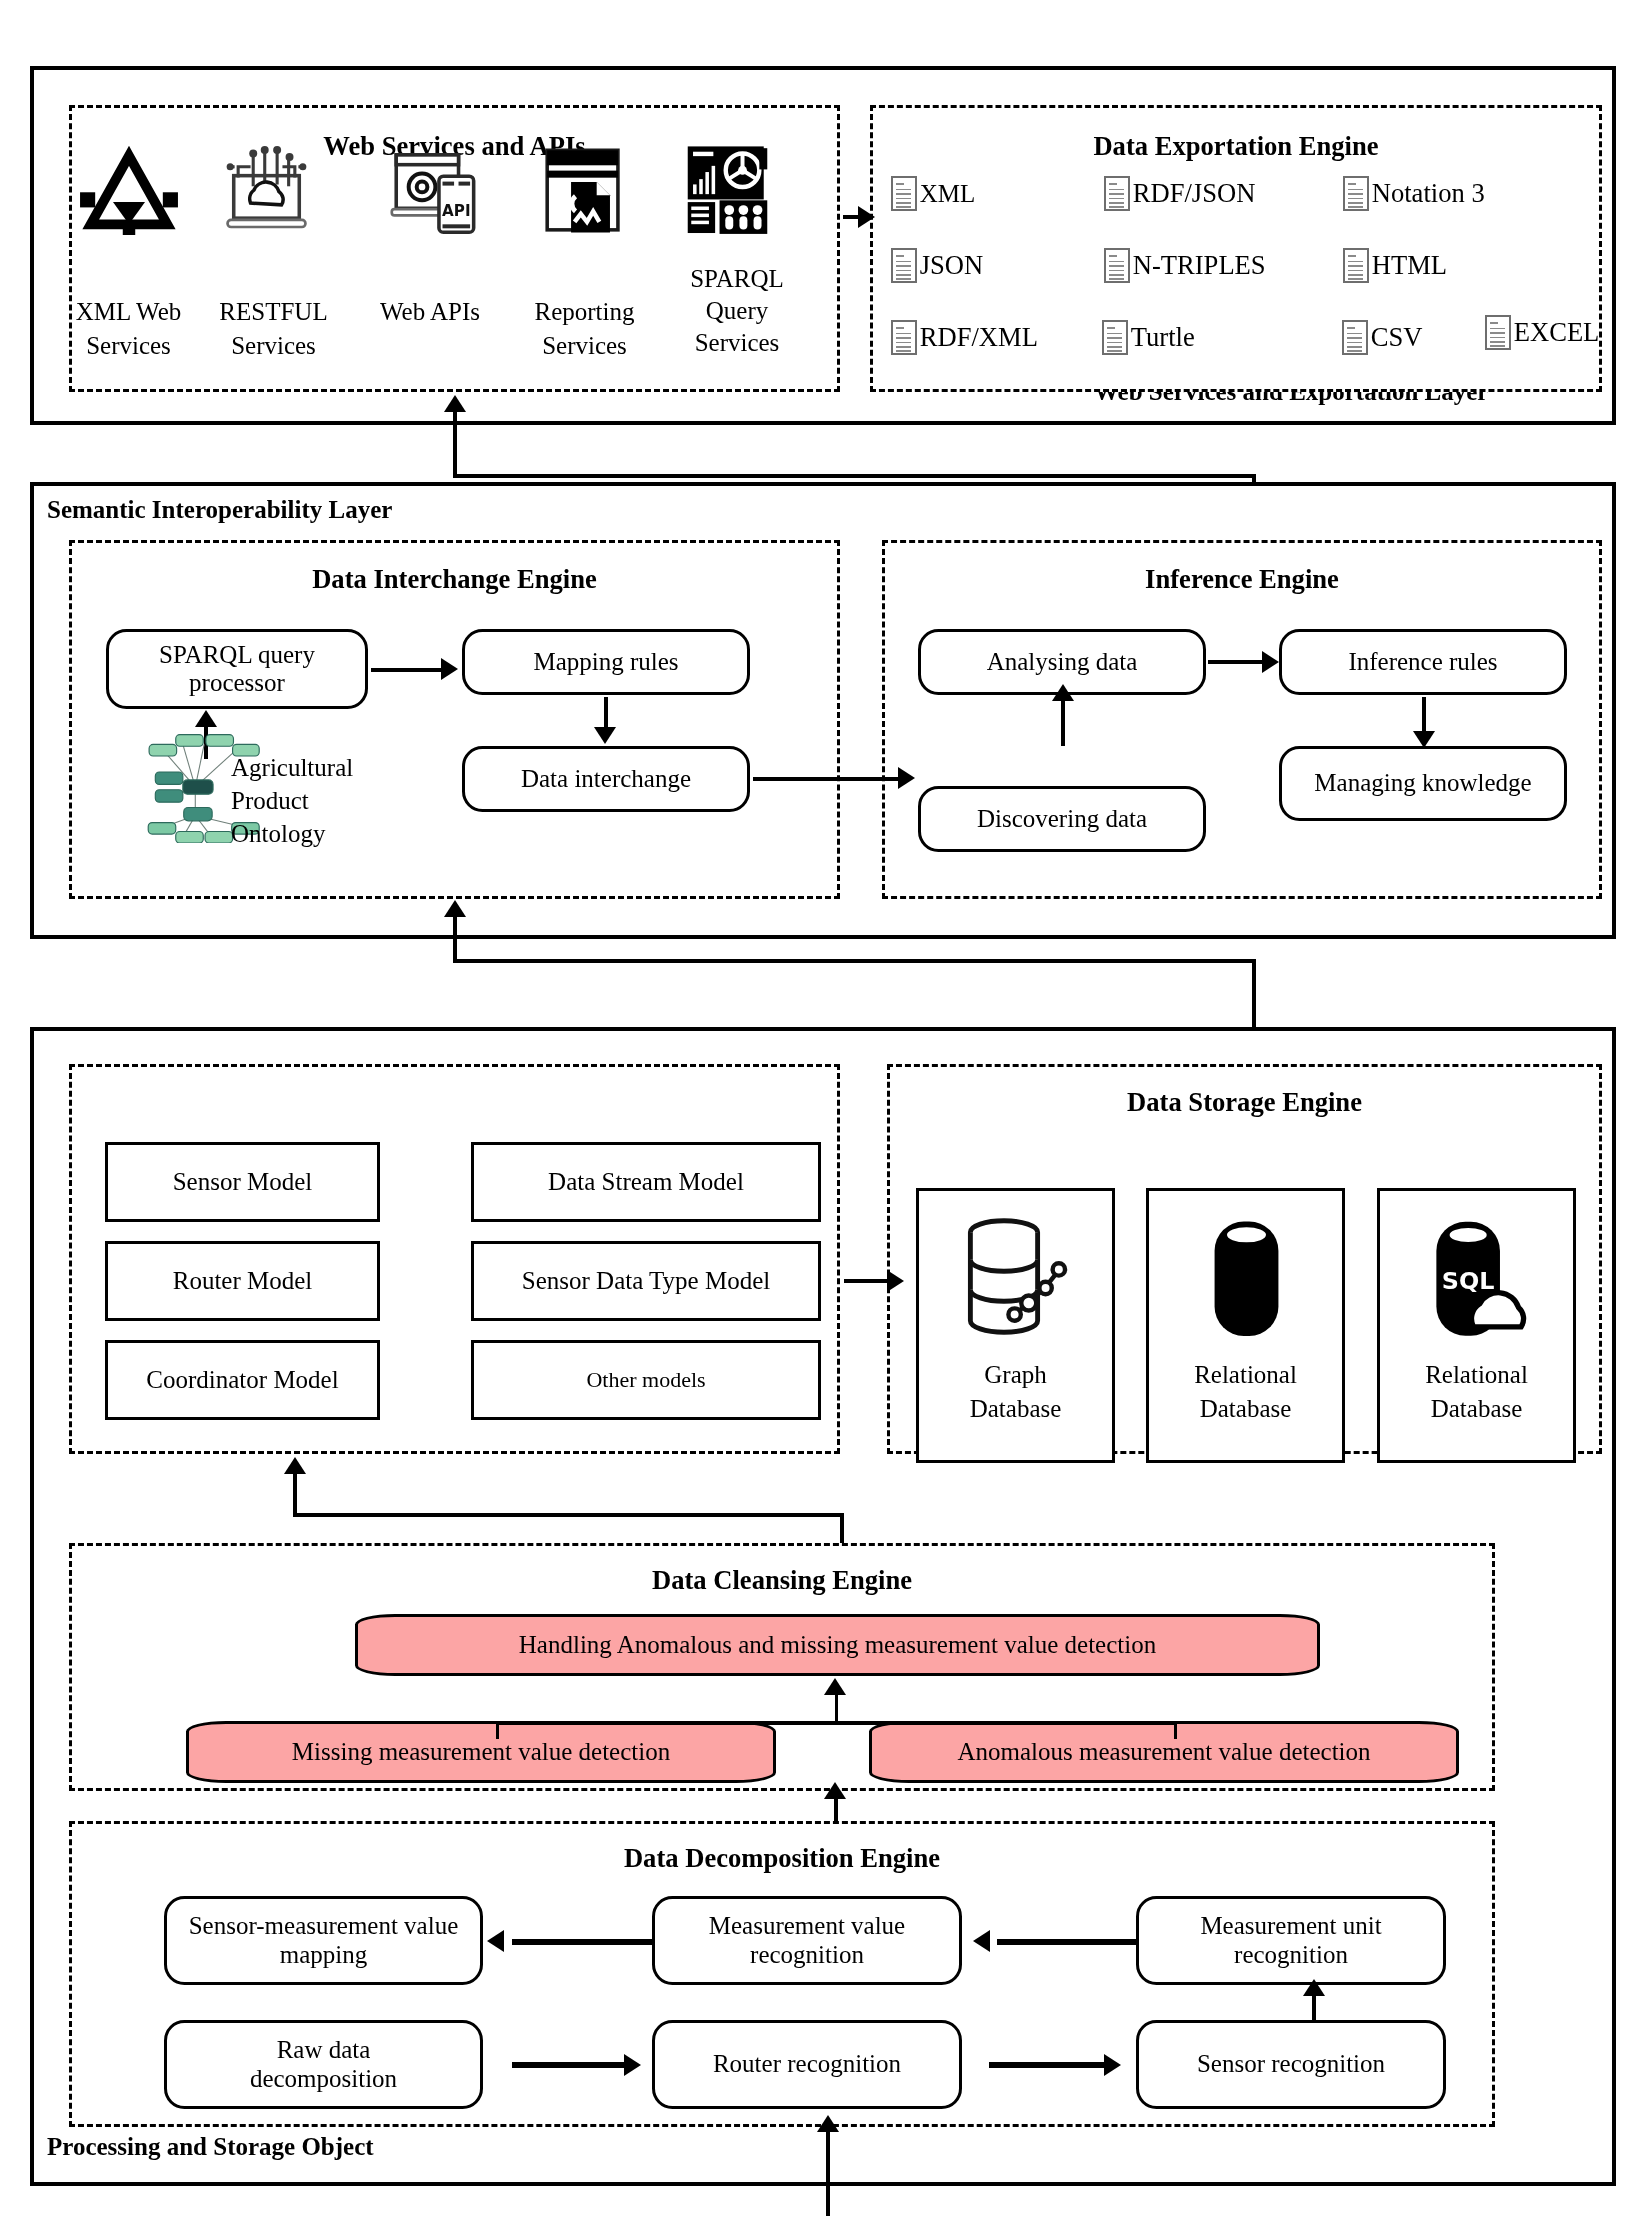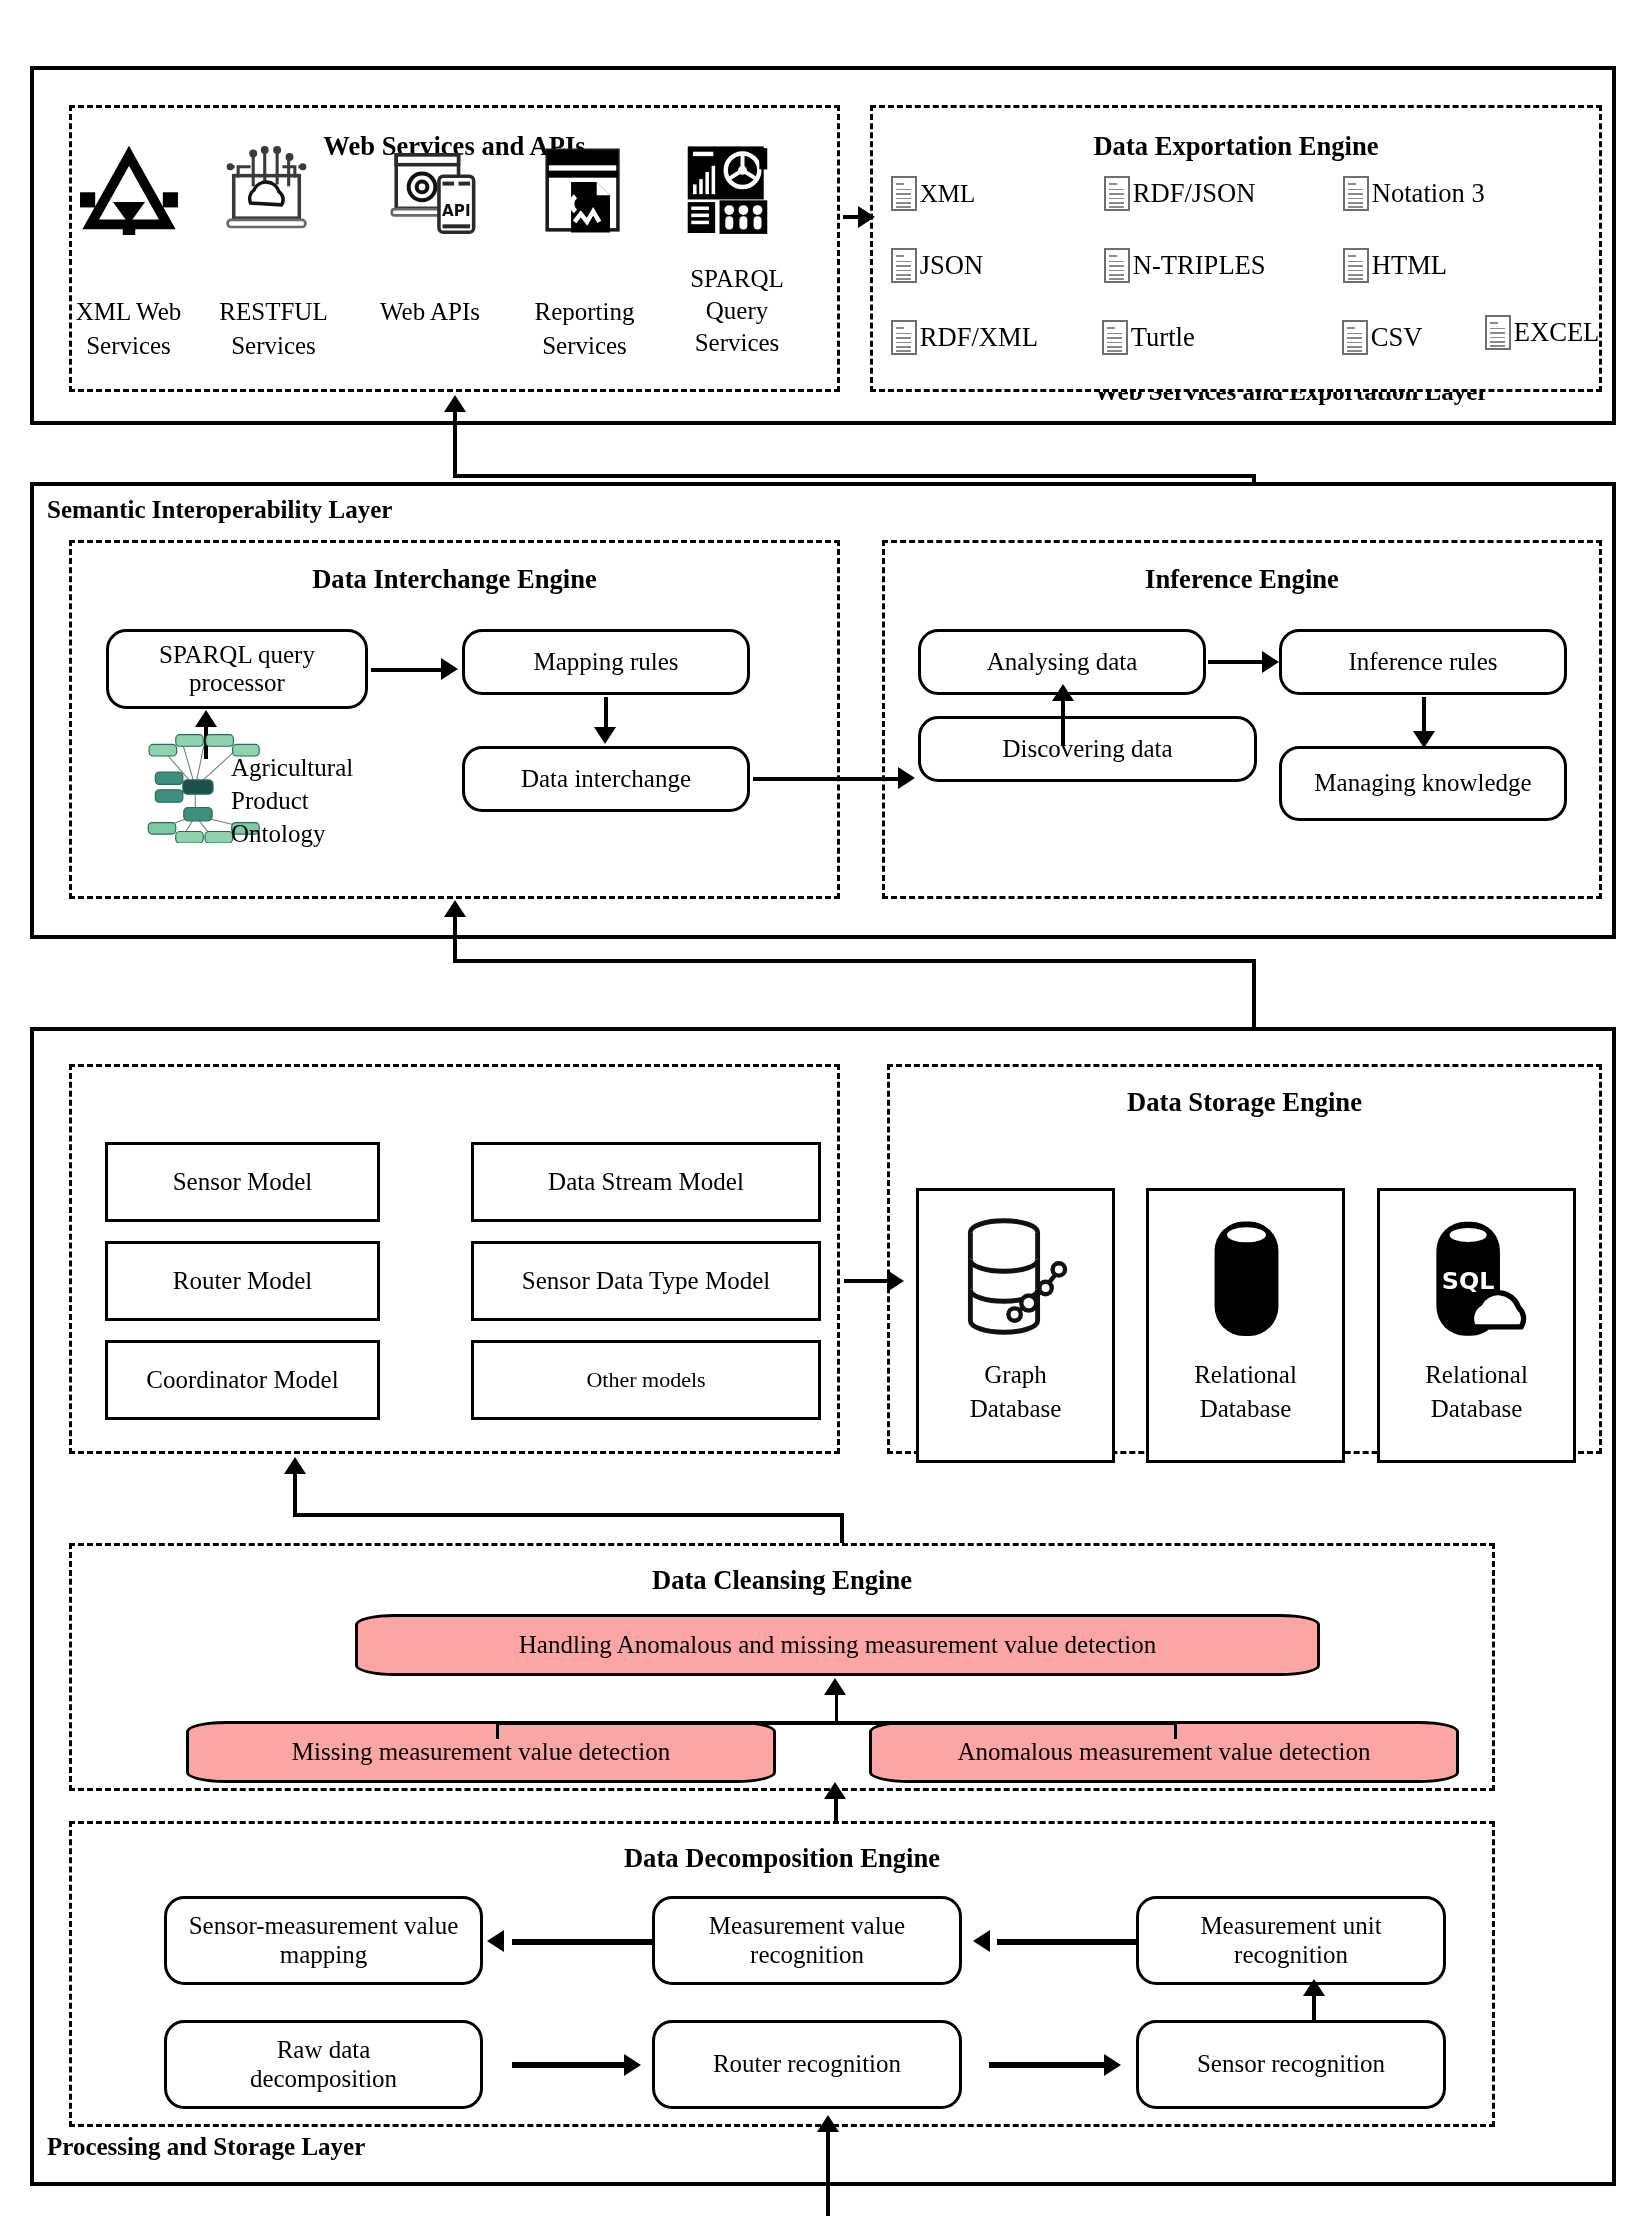--- a/index.html
+++ b/index.html
@@ -339,40 +339,40 @@
     <div>Agricultural</div>
     <div style="margin-top:5.3px;">Product</div>
     <div style="margin-top:5.3px;">Ontology</div>
   </div>
 
   <div class="dashbox" style="left:882px;top:540px;width:720px;height:359px;"></div>
   <div class="engtitle" style="left:882px;top:564px;width:720px;font-size:26.6px;">Inference Engine</div>
 
   <div class="round" style="left:918px;top:629px;width:288px;height:66px;font-size:25px;">Analysing data</div>
   <div class="round" style="left:1279px;top:629px;width:288px;height:66px;font-size:25px;">Inference rules</div>
-  <div class="round" style="left:918px;top:716px;width:339px;height:66px;font-size:25px;text-align:right;">Discovering data</div>
+  <div class="round" style="left:918px;top:786px;width:288px;height:66px;font-size:25px;text-align:right;">Discovering data</div>
   <div class="round" style="left:1279px;top:746px;width:288px;height:75px;font-size:25px;padding:0 22px;">Managing knowledge</div>
 
   <div class="ln" style="left:1208px;top:660px;width:56px;height:4px;"></div>
   <div class="arrow ar-rt" style="left:1262px;top:651px;"></div>
   <div class="ln" style="left:1061px;top:699px;width:4px;height:47px;"></div>
   <div class="arrow ar-up" style="left:1052px;top:684px;"></div>
   <div class="ln" style="left:1422px;top:697px;width:4px;height:36px;"></div>
   <div class="arrow ar-dn" style="left:1413px;top:731px;"></div>
 
   <div class="ln" style="left:753px;top:777px;width:146px;height:4px;"></div>
   <div class="arrow ar-rt" style="left:898px;top:767px;"></div>
 
   <div class="arrow ar-up" style="left:444px;top:900px;"></div>
   <div class="ln" style="left:453px;top:917px;width:4px;height:46px;"></div>
   <div class="ln" style="left:453px;top:959px;width:802px;height:4px;"></div>
   <div class="ln" style="left:1252px;top:959px;width:4px;height:71px;"></div>
 
   <div class="solidbox" style="left:30px;top:1027px;width:1586px;height:1159px;"></div>
-  <div class="layerlabel" style="left:47px;top:2133px;font-size:25px;">Processing and Storage Layer</div>
+  <div class="layerlabel" style="left:47px;top:2133px;font-size:25px;">Processing and Storage Object</div>
 
   <div class="dashbox" style="left:69px;top:1064px;width:771px;height:390px;"></div>
 
   <div class="rect" style="left:105px;top:1142px;width:275px;height:80px;font-size:25px;">Sensor Model</div>
   <div class="rect" style="left:471px;top:1142px;width:350px;height:80px;font-size:25px;">Data Stream  Model</div>
   <div class="rect" style="left:105px;top:1241px;width:275px;height:80px;font-size:25px;">Router Model</div>
   <div class="rect" style="left:471px;top:1241px;width:350px;height:80px;font-size:25px;padding:0 26.6px;">Sensor Data Type Model</div>
   <div class="rect" style="left:105px;top:1340px;width:275px;height:80px;font-size:25px;">Coordinator Model</div>
   <div class="rect" style="left:471px;top:1340px;width:350px;height:80px;font-size:22px;">Other models</div>
 

